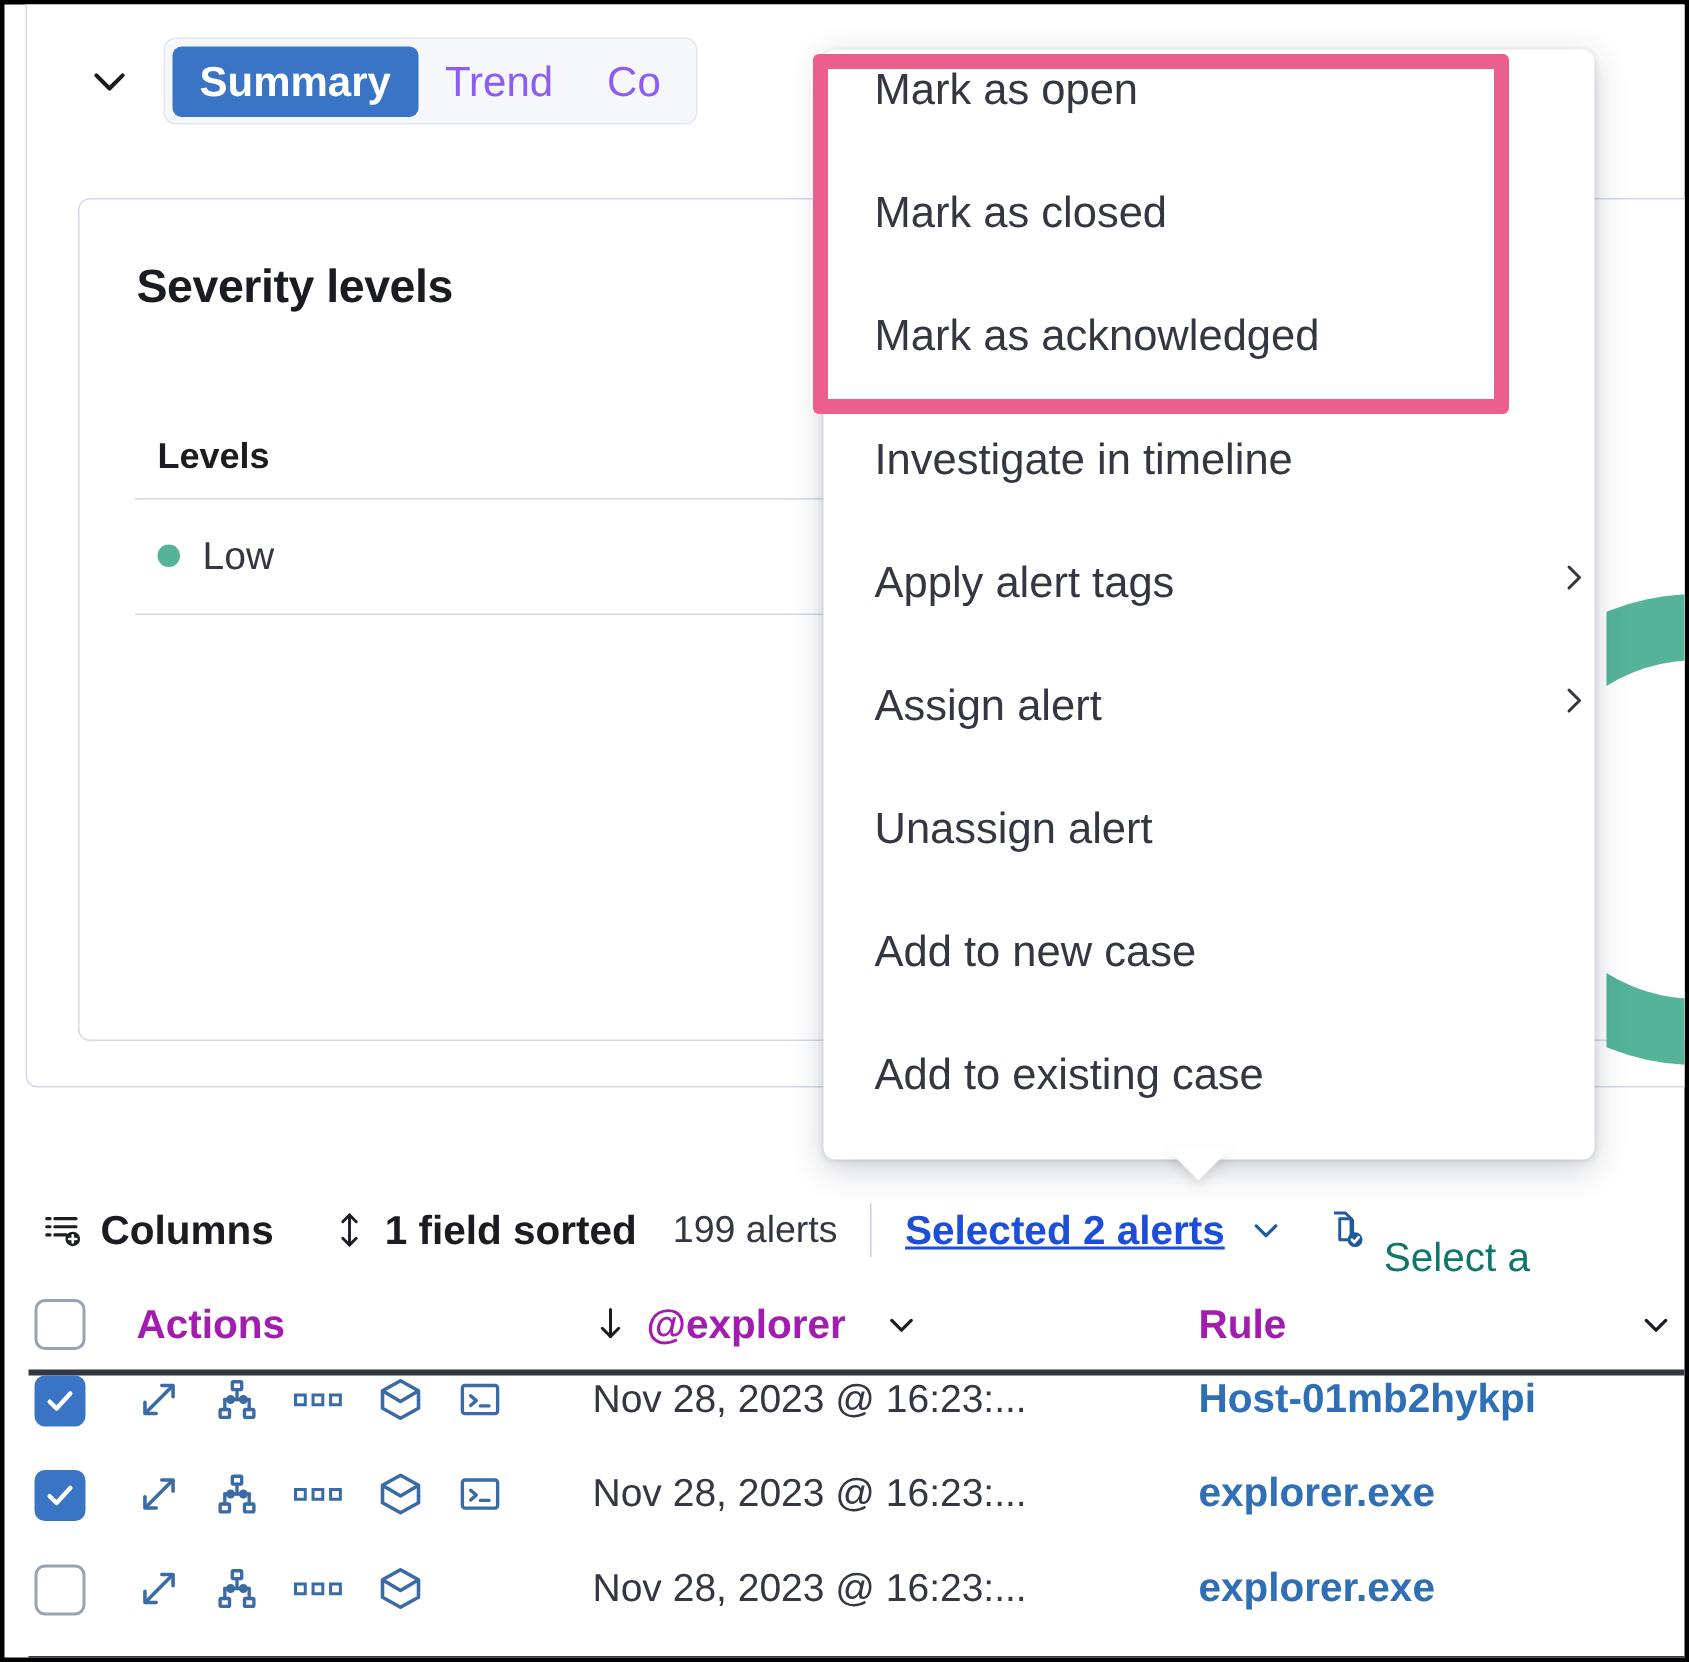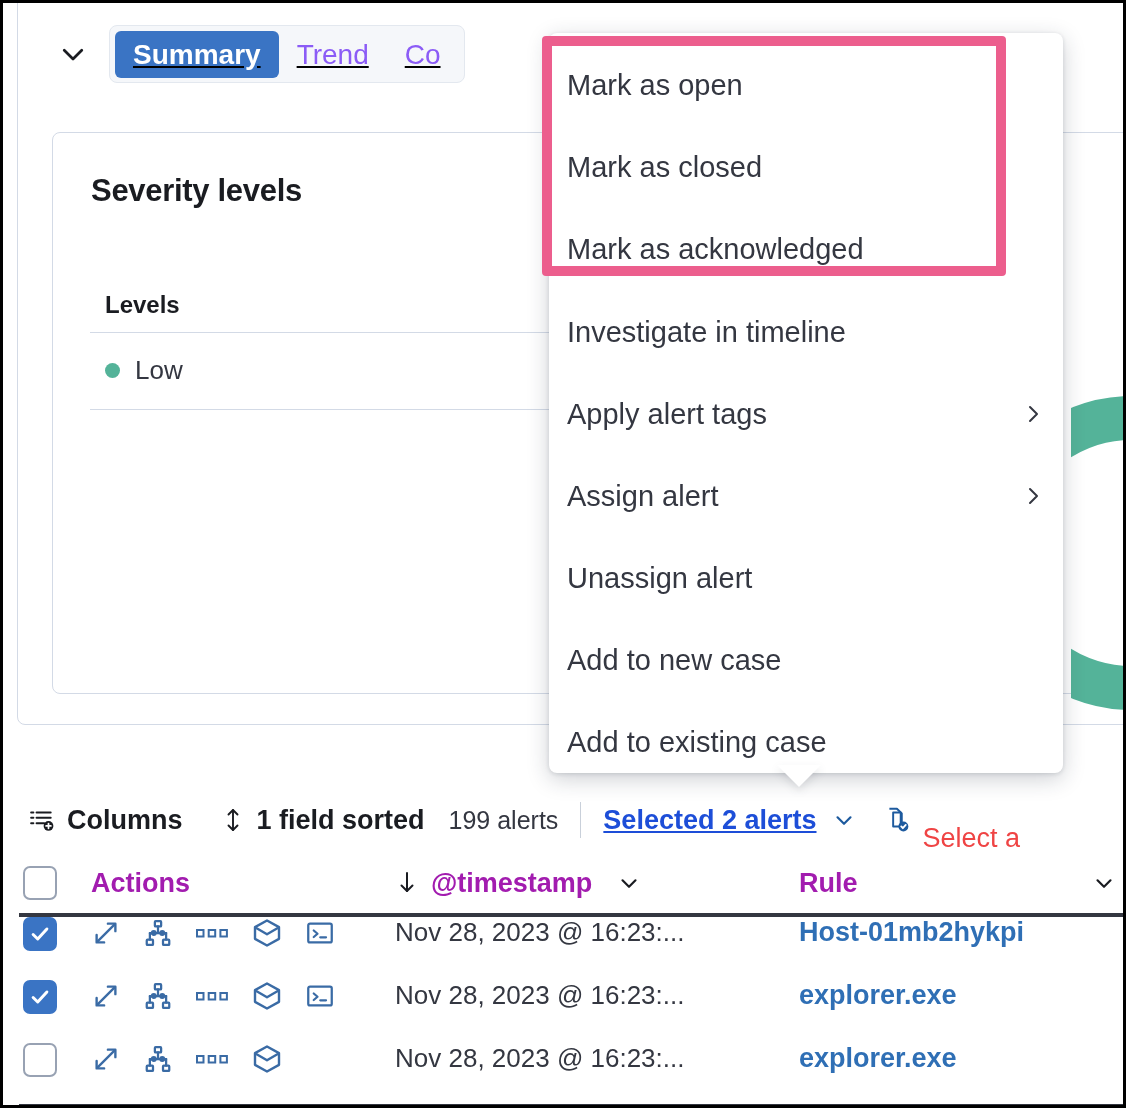--- a/index.html
+++ b/index.html
@@ -41,21 +41,20 @@
     cursor: pointer;
     margin-right: 16px;
   }
   .tabgroup {
     display: flex; align-items: center;
     background: #f5f7fa;
     border: 1px solid #e3e8ef;
     border-radius: 8px;
     padding: 5px;
     height: 58px;
-    text-decoration: underline;
   }
   .tab {
     font-size: 28px;
     color: #8b5cf6;
     padding: 6px 18px;
     border-radius: 6px;
     white-space: nowrap;
     cursor: pointer;
     line-height: 1.25;
   }
@@ -140,23 +139,23 @@
     left: 774px; top: 762px;
     width: 0; height: 0;
     border-left: 22px solid transparent;
     border-right: 22px solid transparent;
     border-top: 22px solid #ffffff;
     z-index: 31;
     filter: drop-shadow(0 4px 4px rgba(30,40,60,0.12));
   }
   .menu-item {
     position: absolute;
-    left: 0;
+    left: 16px;
     width: 514px; height: 82px;
-    display: flex; align-items: center;
+    display: flex; align-items: flex-start;
     padding: 0 18px 0 18px;
     cursor: pointer;
   }
   .menu-item-label {
     font-size: 29px;
     color: #343741;
     white-space: nowrap;
   }
   .menu-item-chev {
     margin-left: auto;
@@ -198,21 +197,21 @@
     width: 1px; height: 36px;
     background: #c9d0da;
     margin: 0 22px;
   }
   .tb-link {
     font-size: 27px; font-weight: bold; color: #1d4ed8;
     text-decoration: underline;
     cursor: pointer;
   }
   .tb-link-plain {
-    font-size: 27px; color: #ef4444; font-weight: normal;
+    font-size: 27px; color: #0f766e; font-weight: normal;
     cursor: pointer; white-space: nowrap; margin-top: 36px;
   }
 
   
   .grid-header {
     position: absolute;
     left: 0; top: 852px;
     width: 1120px; height: 56px;
     display: flex; align-items: center;
   }
@@ -420,21 +419,21 @@
       <div class="cbox"></div>
     </div>
     <div class="hdr-cell" style="width:310px;padding-left:14px">Actions</div>
     <div class="hdr-cell" style="width:400px;padding-left:8px">
       <span style="margin-right:12px;display:flex;align-items:center">
         <svg width="24" height="26" viewBox="0 0 24 26" fill="none" stroke="#1a1c21" stroke-width="2" stroke-linecap="round" stroke-linejoin="round">
             <line x1="12" y1="3" x2="12" y2="21"></line>
             <polyline points="6.5 15.5 12 21 17.5 15.5"></polyline>
           </svg>
       </span>
-      <span>@timestamp</span>
+      <span>@explorer</span>
       <span style="margin-left:24px;display:flex;align-items:center">
         <svg width="26" height="26" viewBox="0 0 24 24" fill="none" stroke="#1a1c21" stroke-width="2" stroke-linecap="round" stroke-linejoin="round">
             <polyline points="6 9.5 12 15.5 18 9.5"></polyline>
           </svg>
       </span>
     </div>
     <div class="hdr-cell" style="flex:1;padding-left:12px">
       <span>Rule</span>
       <span style="margin-left:auto;margin-right:6px;display:flex;align-items:center">
         <svg width="26" height="26" viewBox="0 0 24 24" fill="none" stroke="#1a1c21" stroke-width="2" stroke-linecap="round" stroke-linejoin="round">

